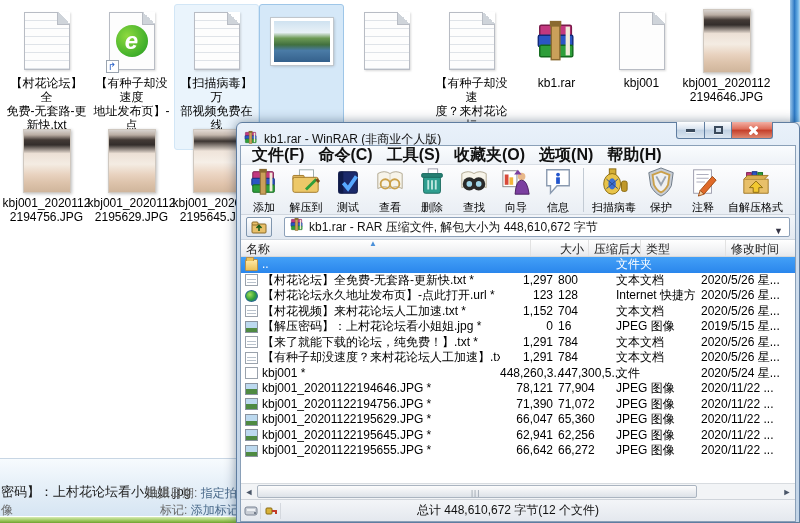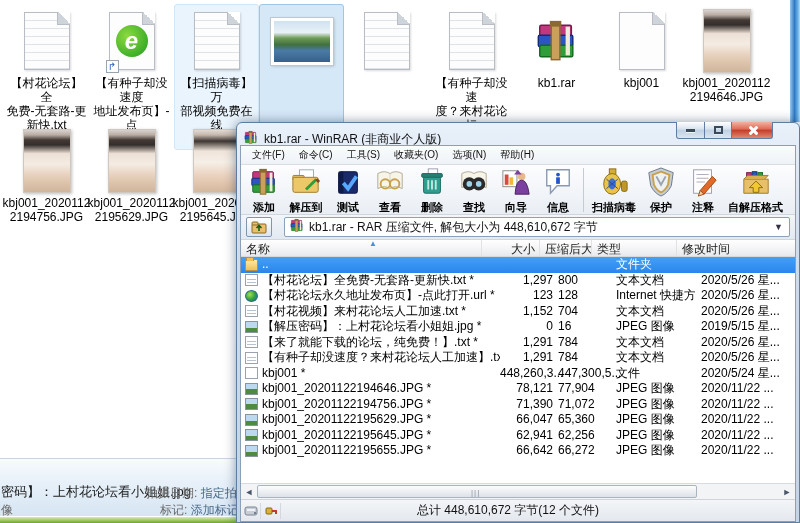--- a/index.html
+++ b/index.html
@@ -61,34 +61,34 @@
   .glyph-min { width:9px; height:3px; background:#3a4a5c; box-shadow:0 1px 0 rgba(255,255,255,.7); }
   .glyph-max { width:9px; height:8px; border:2px solid #3a4a5c; box-shadow:0 1px 0 rgba(255,255,255,.5); }
   .glyph-x { position:relative; width:11px; height:11px; }
   .glyph-x::before,.glyph-x::after { content:""; position:absolute; left:5px; top:0; width:3px; height:11px; background:#fff; border-radius:1px; }
   .glyph-x::before { transform:rotate(45deg); } .glyph-x::after { transform:rotate(-45deg); }
 
   .win-body { position:absolute; left:3px; right:3px; top:22px; bottom:0; background:#f0f0f0; border:1px solid #8aa0b8;
     display:flex; flex-direction:column; overflow:hidden; }
   .menubar { height:19px; background:linear-gradient(180deg,#fafcfe,#eef2f7); border-bottom:1px solid #d8dee6;
     display:flex; align-items:center; padding-left:4px; }
-  .menu-item { font-size:10px; color:#111; padding:0 7px; }
+  .menu-item { font-size:16px; color:#111; padding:0 7px;font-weight:bold; }
   .toolbar { height:50px; background:linear-gradient(180deg,#fdfdfe,#e9eef4); border-bottom:1px solid #cfd6de;
     display:flex; align-items:stretch; padding:1px 2px 0 2px; }
   .tb-btn { min-width:42px; display:flex; flex-direction:column; align-items:center; justify-content:flex-start; padding:1px 4px 0 4px; }
   .tb-btn svg { width:30px; height:30px; }
-  .tb-label { font-size:11px; color:#000; line-height:13px; white-space:nowrap;font-weight:bold; }
+  .tb-label { font-size:11px; color:#000; line-height:13px; white-space:nowrap; }
   .tb-sep { width:1px; background:#c3cbd4; margin:2px 4px; }
 
   .addrrow { height:25px; display:flex; align-items:center; padding:2px 5px;
     background:linear-gradient(180deg,#f2f5f9,#e3e9f1); border-bottom:1px solid #cfd6de; }
   .upbtn { width:26px; height:20px; border:1px solid #8096ae; border-radius:2px;
     background:linear-gradient(180deg,#fff,#dce4ee); display:flex; align-items:center; justify-content:center; margin-right:12px; }
   .addrfield { flex:1; height:20px; background:#fff; border:1px solid #8ca0b8; border-radius:2px;
-    display:flex; align-items:center; padding:0 4px; }
+    display:flex; align-items:flex-end; padding:0 4px; }
   .addr-text { font-size:12px; color:#111; margin-left:4px; white-space:nowrap; overflow:hidden; flex:1; }
   .addr-drop { font-size:9px; color:#334; padding:0 2px; }
 
   .filelist { flex:1; background:#fff; overflow:hidden; display:flex; flex-direction:column; }
   .lhead { height:17px; display:flex; background:linear-gradient(180deg,#ffffff,#f0f1f3 70%,#e6e8ec);
     border-bottom:1px solid #d8d8d8; font-size:12px; color:#222; position:relative; }
   .hc { border-right:1px solid #e2e2e2; padding:1px 4px 0 5px; white-space:nowrap; overflow:hidden; }
   .hc.num { text-align:right; }
   .sort-arrow { position:absolute; left:128px; top:-1px; font-size:8px; color:#4a90d9; }
   .rows { flex:1; }
@@ -398,21 +398,21 @@
           </svg>
         </div>
         <div class="addrfield">
           <span id="addr-icon"><svg width="16" height="15" viewBox="0 0 32 32">&gt;<rect x="4" y="5" width="22" height="8" rx="1" fill="#c2387f" stroke="#7a1a4a"></rect><rect x="3" y="12" width="24" height="8" rx="1" fill="#2b55c4" stroke="#122a7a"></rect><rect x="4" y="19" width="23" height="8" rx="1" fill="#2e9e3a" stroke="#13691d"></rect><rect x="22" y="6" width="3" height="20" fill="#f0ead8"></rect><rect x="12" y="3" width="6" height="26" fill="#caa05a" stroke="#8a6a30"></rect><rect x="11" y="2" width="8" height="4" fill="#8a6a30"></rect></svg></span>
           <span class="addr-text">kb1.rar - RAR 压缩文件, 解包大小为 448,610,672 字节</span>
           <span class="addr-drop">▼</span>
         </div>
       </div>
       <div class="filelist">
         <div class="lhead" id="lhead">
-            <div class="hc" style="width: 241px;">名称</div>
+            <div class="hc" style="width: 290px;">名称</div>
             <div class="hc num" style="width: 58px;">大小</div>
             <div class="hc num" style="width: 52px;">压缩后大小</div>
             <div class="hc" style="width: 85px;">类型</div>
             <div class="hc" style="flex: 1 1 0%; border-right: none;">修改时间</div>
             <span class="sort-arrow">▲</span>
           </div>
         <div class="rows" id="rows">
             <div class="lrow selected">
               <div class="c-name">
                 <span class="fi fi-folder"></span>

